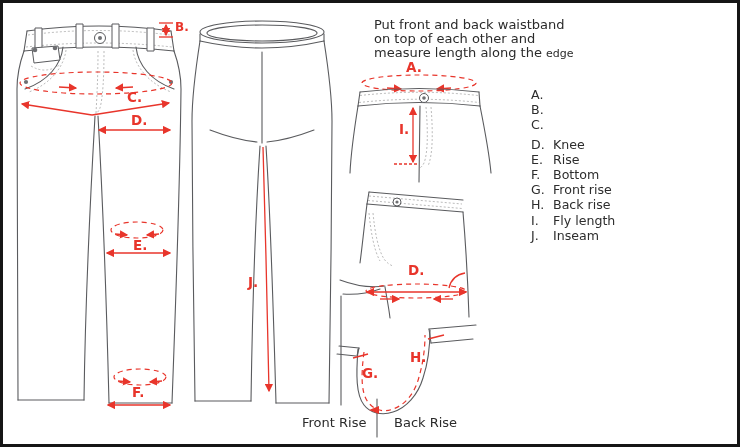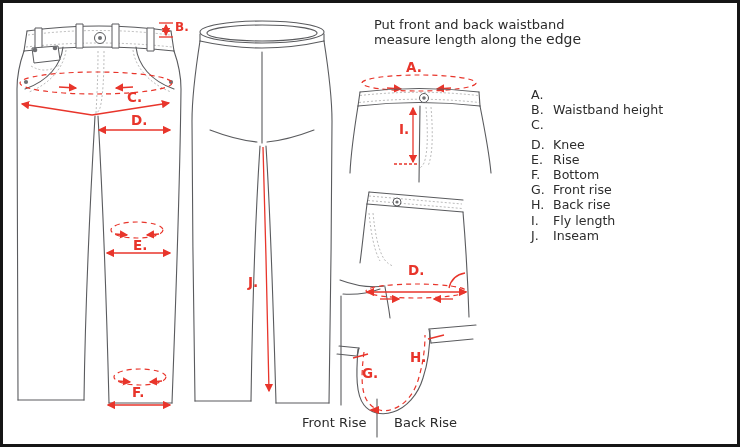--- a/index.html
+++ b/index.html
@@ -19,21 +19,21 @@
   
   .red-label{
     position:absolute;color:#e8352b;font-weight:bold;font-size:13.5px;
     line-height:13px;letter-spacing:0;
   }
   .red-label.small{font-size:12px;}
   .instructions{
     position:absolute;left:371px;top:15px;width:275px;
     font-size:13px;line-height:14px;color:#2b2b2b;
   }
-  .instructions .edge-word{font-size:14px;text-align:right;}
+  .instructions .edge-word{font-size:11px;text-align:right;}
   .legend{position:absolute;left:528px;top:84px;}
   .legend-row{display:flex;font-size:12.6px;line-height:15.2px;color:#2d2d2d;}
   .legend-row.gap{margin-top:4px;}
   .legend-letter{width:22px;flex:0 0 22px;}
   .legend-text.bold{font-weight:bold;}
   .rise-caption{position:absolute;font-size:13px;color:#2b2b2b;}
 </style>
 </head>
 <body>
 
@@ -184,20 +184,21 @@
 
       <path class="rd" d="M 361,349 C 358,372 358,390 365,399 C 371,407 381,410 390,406 C 402,402 412,390 416,374 C 420,360 422,346 422,332" stroke-dasharray="5 3.5"></path>
       <polygon points="366,407 376,403 376,411" fill="#e8352b"></polygon>
       <path class="r" d="M 350,355 L 365,351"></path>
       <path class="r" d="M 425,336 L 441,332"></path>
     </g>
   </svg>
 
   <div class="instructions">
     <div>Put front and back waistband</div>
+    <div>on top of each other and</div>
     <div><span>measure length along the</span> <span class="edge-word">edge</span></div>
   </div>
 
   <div class="red-label small" style="left:172px;top:18px;">B.</div>
   <div class="red-label" style="left:124px;top:88px;">C.</div>
   <div class="red-label" style="left:128px;top:111px;">D.</div>
   <div class="red-label" style="left:130px;top:236px;">E.</div>
   <div class="red-label" style="left:129px;top:383px;">F.</div>
   <div class="red-label" style="left:245px;top:273px;">J.</div>
   <div class="red-label" style="left:403px;top:58px;">A.</div>
@@ -208,21 +209,20 @@
 
   <div class="rise-caption" style="left:299px;top:412px;">Front Rise</div>
   <div class="rise-caption" style="left:391px;top:412px;">Back Rise</div>
 
   <div class="legend">
     <div class="legend-row">
       <span class="legend-letter">A.</span>
     </div>
     <div class="legend-row">
       <span class="legend-letter">B.</span>
-      <span class="legend-text">Waistband height</span>
     </div>
     <div class="legend-row">
       <span class="legend-letter">C.</span>
     </div>
     <div class="legend-row gap">
       <span class="legend-letter">D.</span>
       <span class="legend-text">Knee</span>
     </div>
     <div class="legend-row">
       <span class="legend-letter">E.</span>

